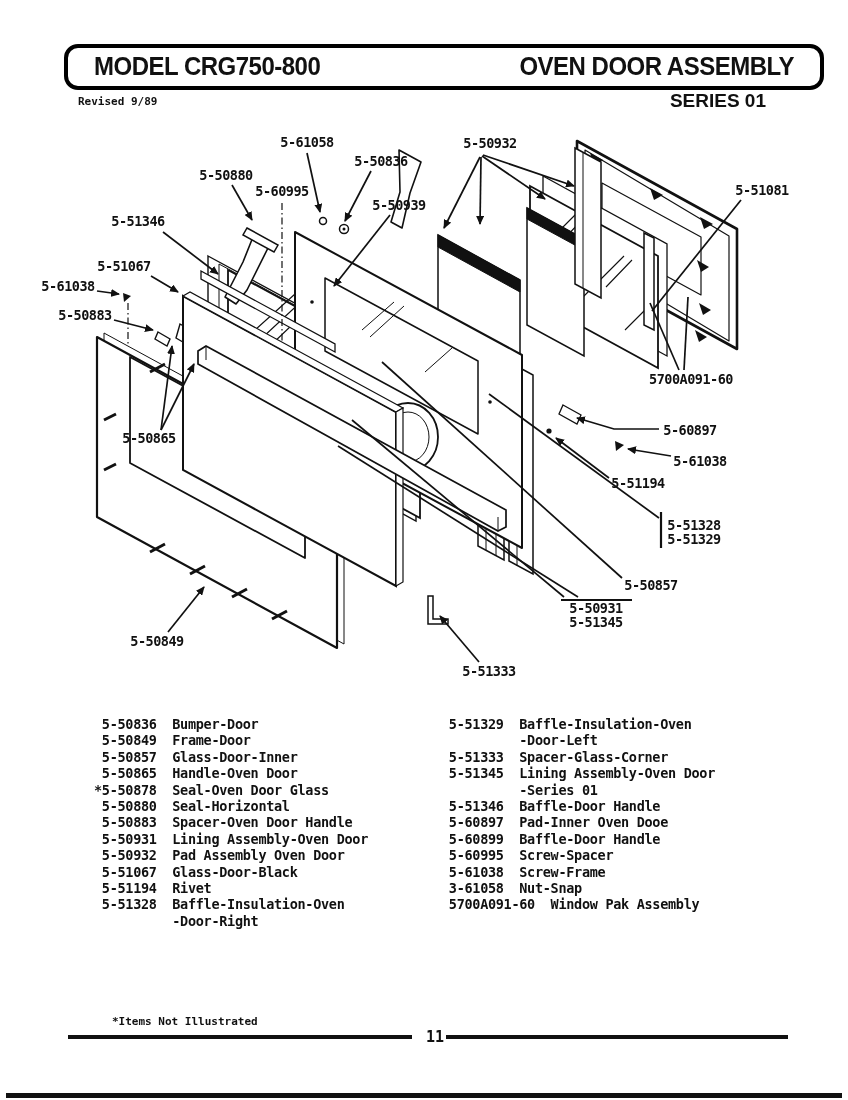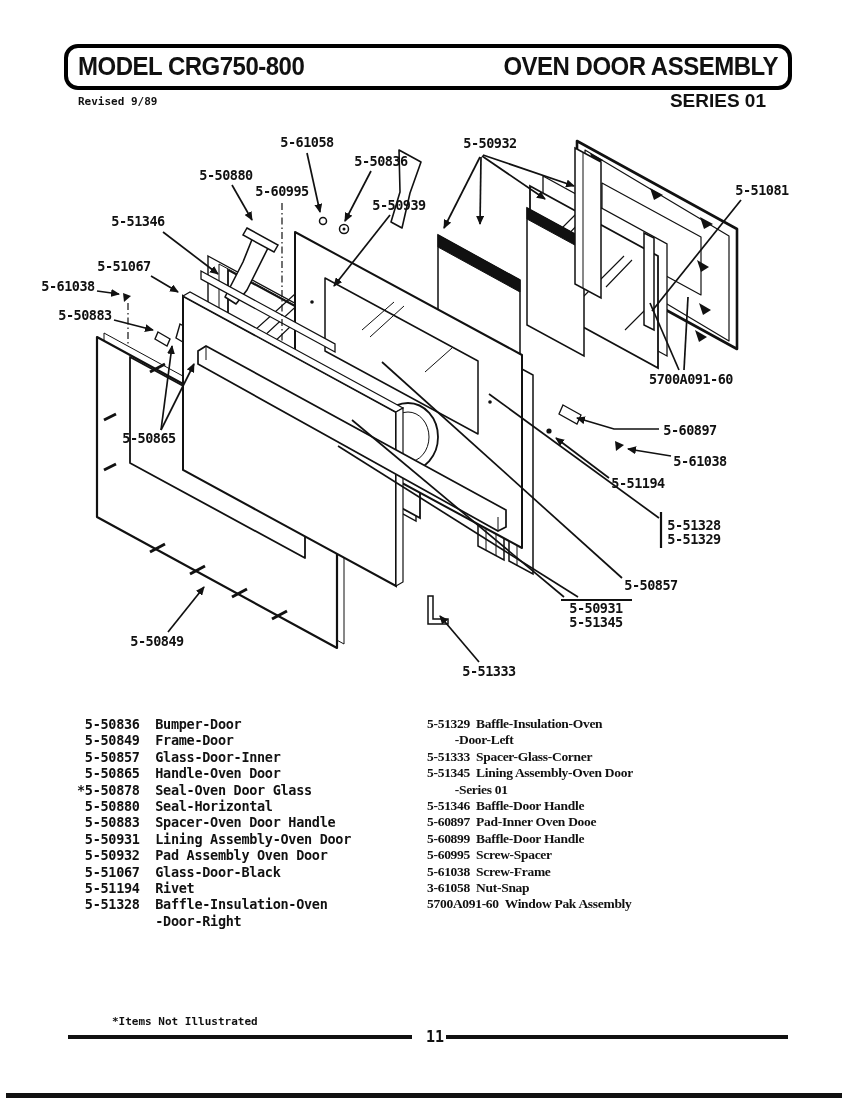--- a/index.html
+++ b/index.html
@@ -1,34 +1,34 @@
 <!DOCTYPE html>
 <html><head>
 <meta charset="utf-8">
 <style>
   html,body{margin:0;padding:0;background:#fff;}
   .page{position:relative;width:848px;height:1100px;background:#ffffff;overflow:hidden;
         font-family:"Liberation Sans",sans-serif;color:#111;}
   
   .title-box{position:absolute;left:64px;top:44px;width:700px;height:38px;
              border:4px solid #000;border-radius:14px;display:flex;align-items:center;
-             justify-content:space-between;padding:0 10px;box-sizing:content-box;background:#fff;}
+             justify-content:space-between;padding:0 26px;box-sizing:content-box;background:#fff;}
   .model-text{font-weight:bold;font-size:24px;letter-spacing:-0.5px;transform:scaleY(1.05);}
   .assembly-text{font-weight:bold;font-size:24px;letter-spacing:-0.5px;transform:scaleY(1.05);}
   .revised{position:absolute;left:78px;top:95px;font:bold 11px "DejaVu Sans Mono",monospace;}
   .series{position:absolute;right:82px;top:90px;font-weight:bold;font-size:19px;letter-spacing:0px;text-align:center;}
   
   .diagram{position:absolute;left:30px;top:112px;}
   .callout{font:bold 13.5px "DejaVu Sans Mono",monospace;fill:#111;letter-spacing:-0.5px;}
   
   .parts-col{position:absolute;top:716px;font:bold 13.5px "DejaVu Sans Mono",monospace;
              letter-spacing:-0.3px;line-height:16.4px;color:#111;}
-  .parts-col .part-line{white-space:pre;}
+  .parts-col .part-line{white-space:pre;margin-left:17px;}
   #col-left{left:77px;width:345px;}
-  #col-right{left:424px;width:350px;font-family:Liberation Serif, serif;}
+  #col-right{left:424px;width:350px;}
   
   .footer-note{position:absolute;left:76px;top:1015px;font:bold 11px "DejaVu Sans Mono",monospace;margin-left:36px;}
   .rule{position:absolute;background:#111;}
   .rule-left{left:68px;top:1035px;width:344px;height:4px;}
   .rule-right{left:446px;top:1035px;width:342px;height:4px;}
   .page-number{position:absolute;left:416px;top:1028px;width:28px;text-align:right;
                font:bold 15px "DejaVu Sans Mono",monospace;}
   .bottom-bar{left:6px;top:1093px;width:836px;height:5px;}
 </style>
 </head>

